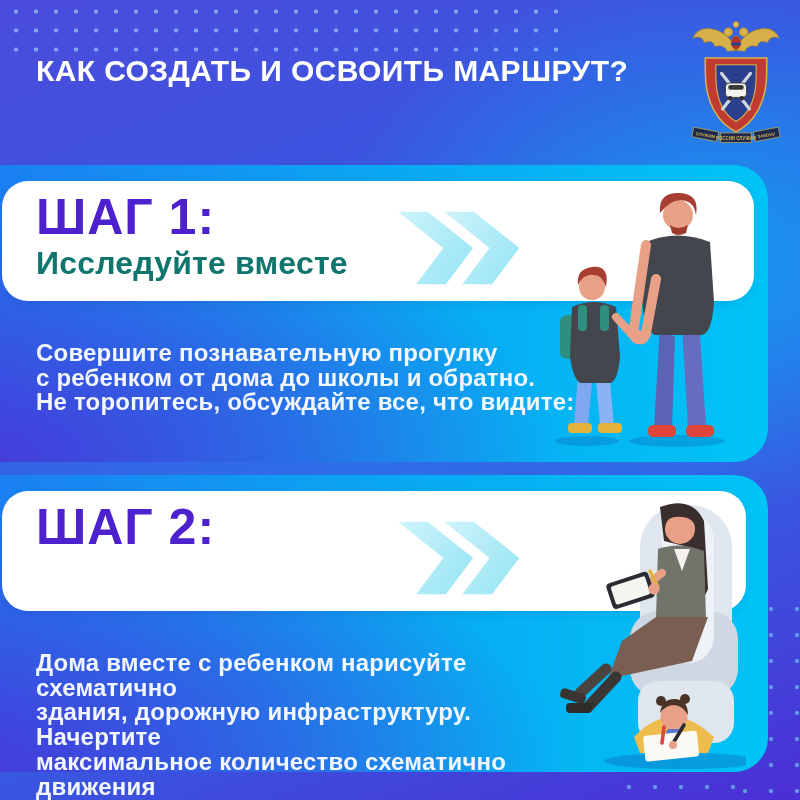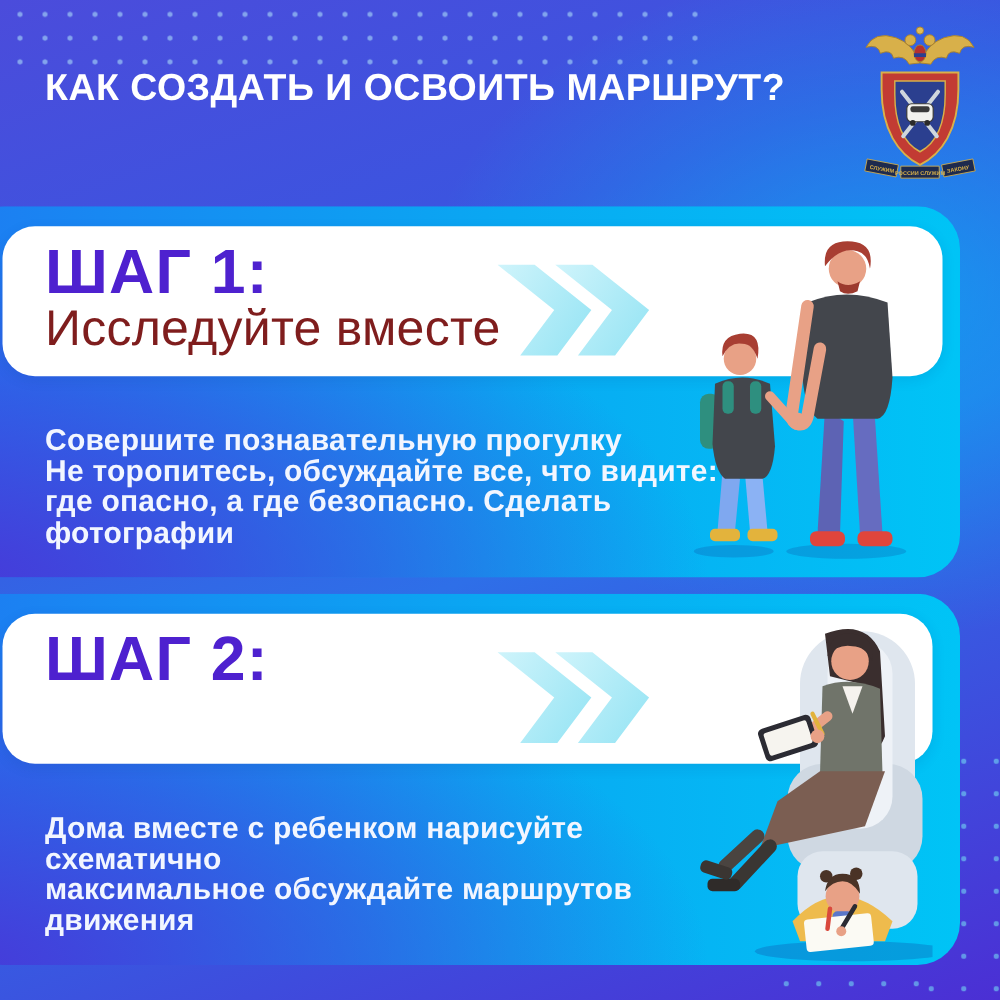--- a/index.html
+++ b/index.html
@@ -42,21 +42,21 @@
   .white-head{
     position:absolute;left:32px;top:16px;height:120px;border-radius:26px;background:#ffffff;
     box-shadow:0 3px 10px rgba(10,40,120,0.10);
   }
   .card-1 .white-head{width:752px;}
   .card-2 .white-head{width:744px;}
   .step-label{
     margin:10px 0 0 34px;font-size:50px;line-height:52px;font-weight:800;letter-spacing:1px;color:#4e21cf;
   }
   .step-title{
-    margin:2px 0 0 34px;font-size:40px;line-height:36px;font-weight:400;letter-spacing:0.2px;color:#7f1d1d;
+    margin:2px 0 0 34px;font-size:32px;line-height:36px;font-weight:700;letter-spacing:0.2px;color:#0f766e;
   }
   .chevrons{position:absolute;left:396px;top:22px;width:132px;height:90px;}
   .body-text{
     position:absolute;left:66px;top:176px;width:540px;
     color:#f2f6ff;font-size:24px;line-height:24.7px;font-weight:700;letter-spacing:0.2px;
   }
   .illu{position:absolute;}
   .illu-1{left:572px;top:22px;width:200px;height:262px;}
   .illu-2{left:572px;top:18px;width:204px;height:282px;}
 </style>
@@ -123,22 +123,22 @@
         </defs>
         <g transform="matrix(1,0,0.25,1,0,0)">
           <polygon points="0,0 36,0 80,44 36,88 0,88 44,44" fill="url(#chev1)"></polygon>
           <polygon points="56,0 92,0 136,44 92,88 56,88 100,44" fill="url(#chev1)"></polygon>
         </g>
       </svg>
     </div>
 
     <div class="body-text">
       <div>Совершите познавательную прогулку</div>
+      <div>с ребенком от дома до школы и обратно.</div>
       <div>Не торопитесь, обсуждайте все, что видите:</div>
-      <div>где опасно, а где безопасно. Сделать фотографии</div>
     </div>
 
     <svg class="illu illu-1" viewBox="0 0 200 262">
       <ellipse cx="135" cy="254" rx="48" ry="6" fill="rgba(20,60,150,0.22)"></ellipse>
       <ellipse cx="45" cy="254" rx="32" ry="5" fill="rgba(20,60,150,0.22)"></ellipse>
 
       <g>
         <path d="M118 140 L112 240 L130 240 L133 150 Z" fill="#5d63b4"></path>
         <path d="M140 140 L146 240 L164 240 L158 148 Z" fill="#666cc0"></path>
         <rect x="106" y="238" width="28" height="12" rx="5" fill="#e0453c"></rect>
@@ -179,21 +179,22 @@
         </defs>
         <g transform="matrix(1,0,0.25,1,0,0)">
           <polygon points="0,0 36,0 80,44 36,88 0,88 44,44" fill="url(#chev2)"></polygon>
           <polygon points="56,0 92,0 136,44 92,88 56,88 100,44" fill="url(#chev2)"></polygon>
         </g>
       </svg>
     </div>
 
     <div class="body-text">
       <div>Дома вместе с ребенком нарисуйте схематично</div>
-      <div>максимальное обсуждайте маршрутов движения</div>
+      <div>здания, дорожную инфраструктуру. Начертите</div>
+      <div>максимальное количество схематично движения</div>
     </div>
 
     <svg class="illu illu-2" viewBox="0 0 204 282">
       <ellipse cx="140" cy="268" rx="78" ry="8" fill="rgba(20,50,150,0.25)"></ellipse>
 
       <g>
         <rect x="98" y="12" width="92" height="198" rx="42" fill="#dfe6ee"></rect>
         <rect x="88" y="118" width="108" height="86" rx="28" fill="#cfd8e2"></rect>
         <rect x="96" y="188" width="96" height="62" rx="20" fill="#dfe6ee"></rect>
         <rect x="120" y="20" width="52" height="150" rx="26" fill="#eef2f7"></rect>

